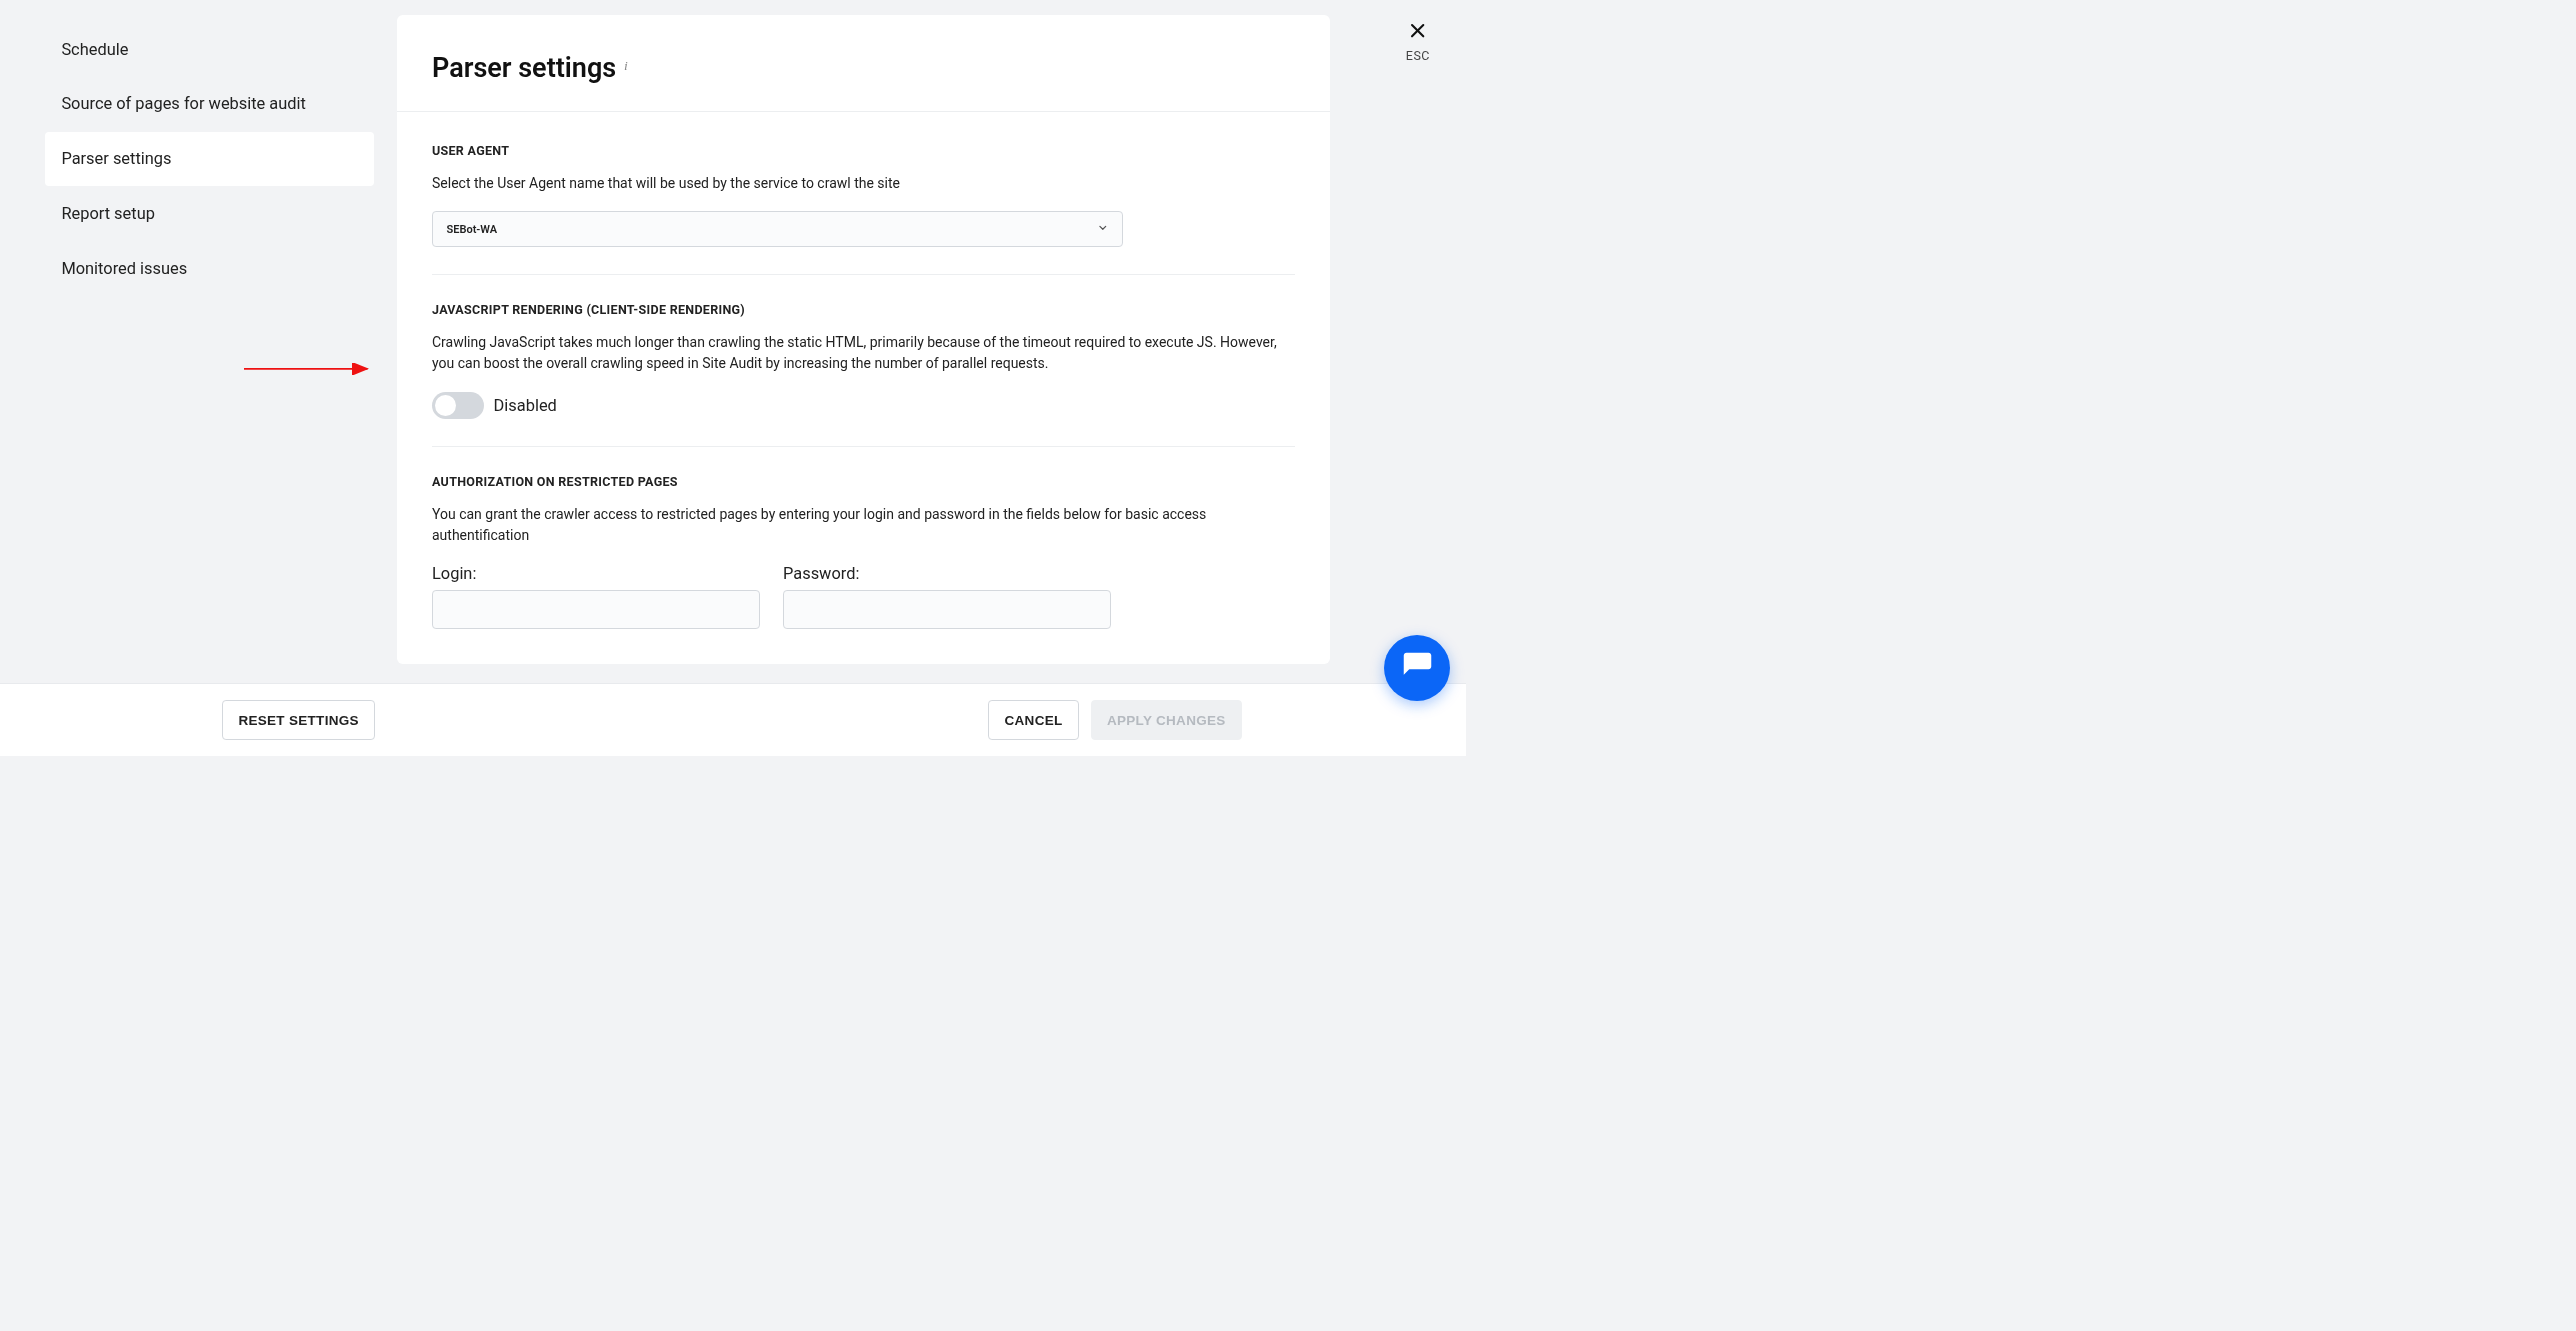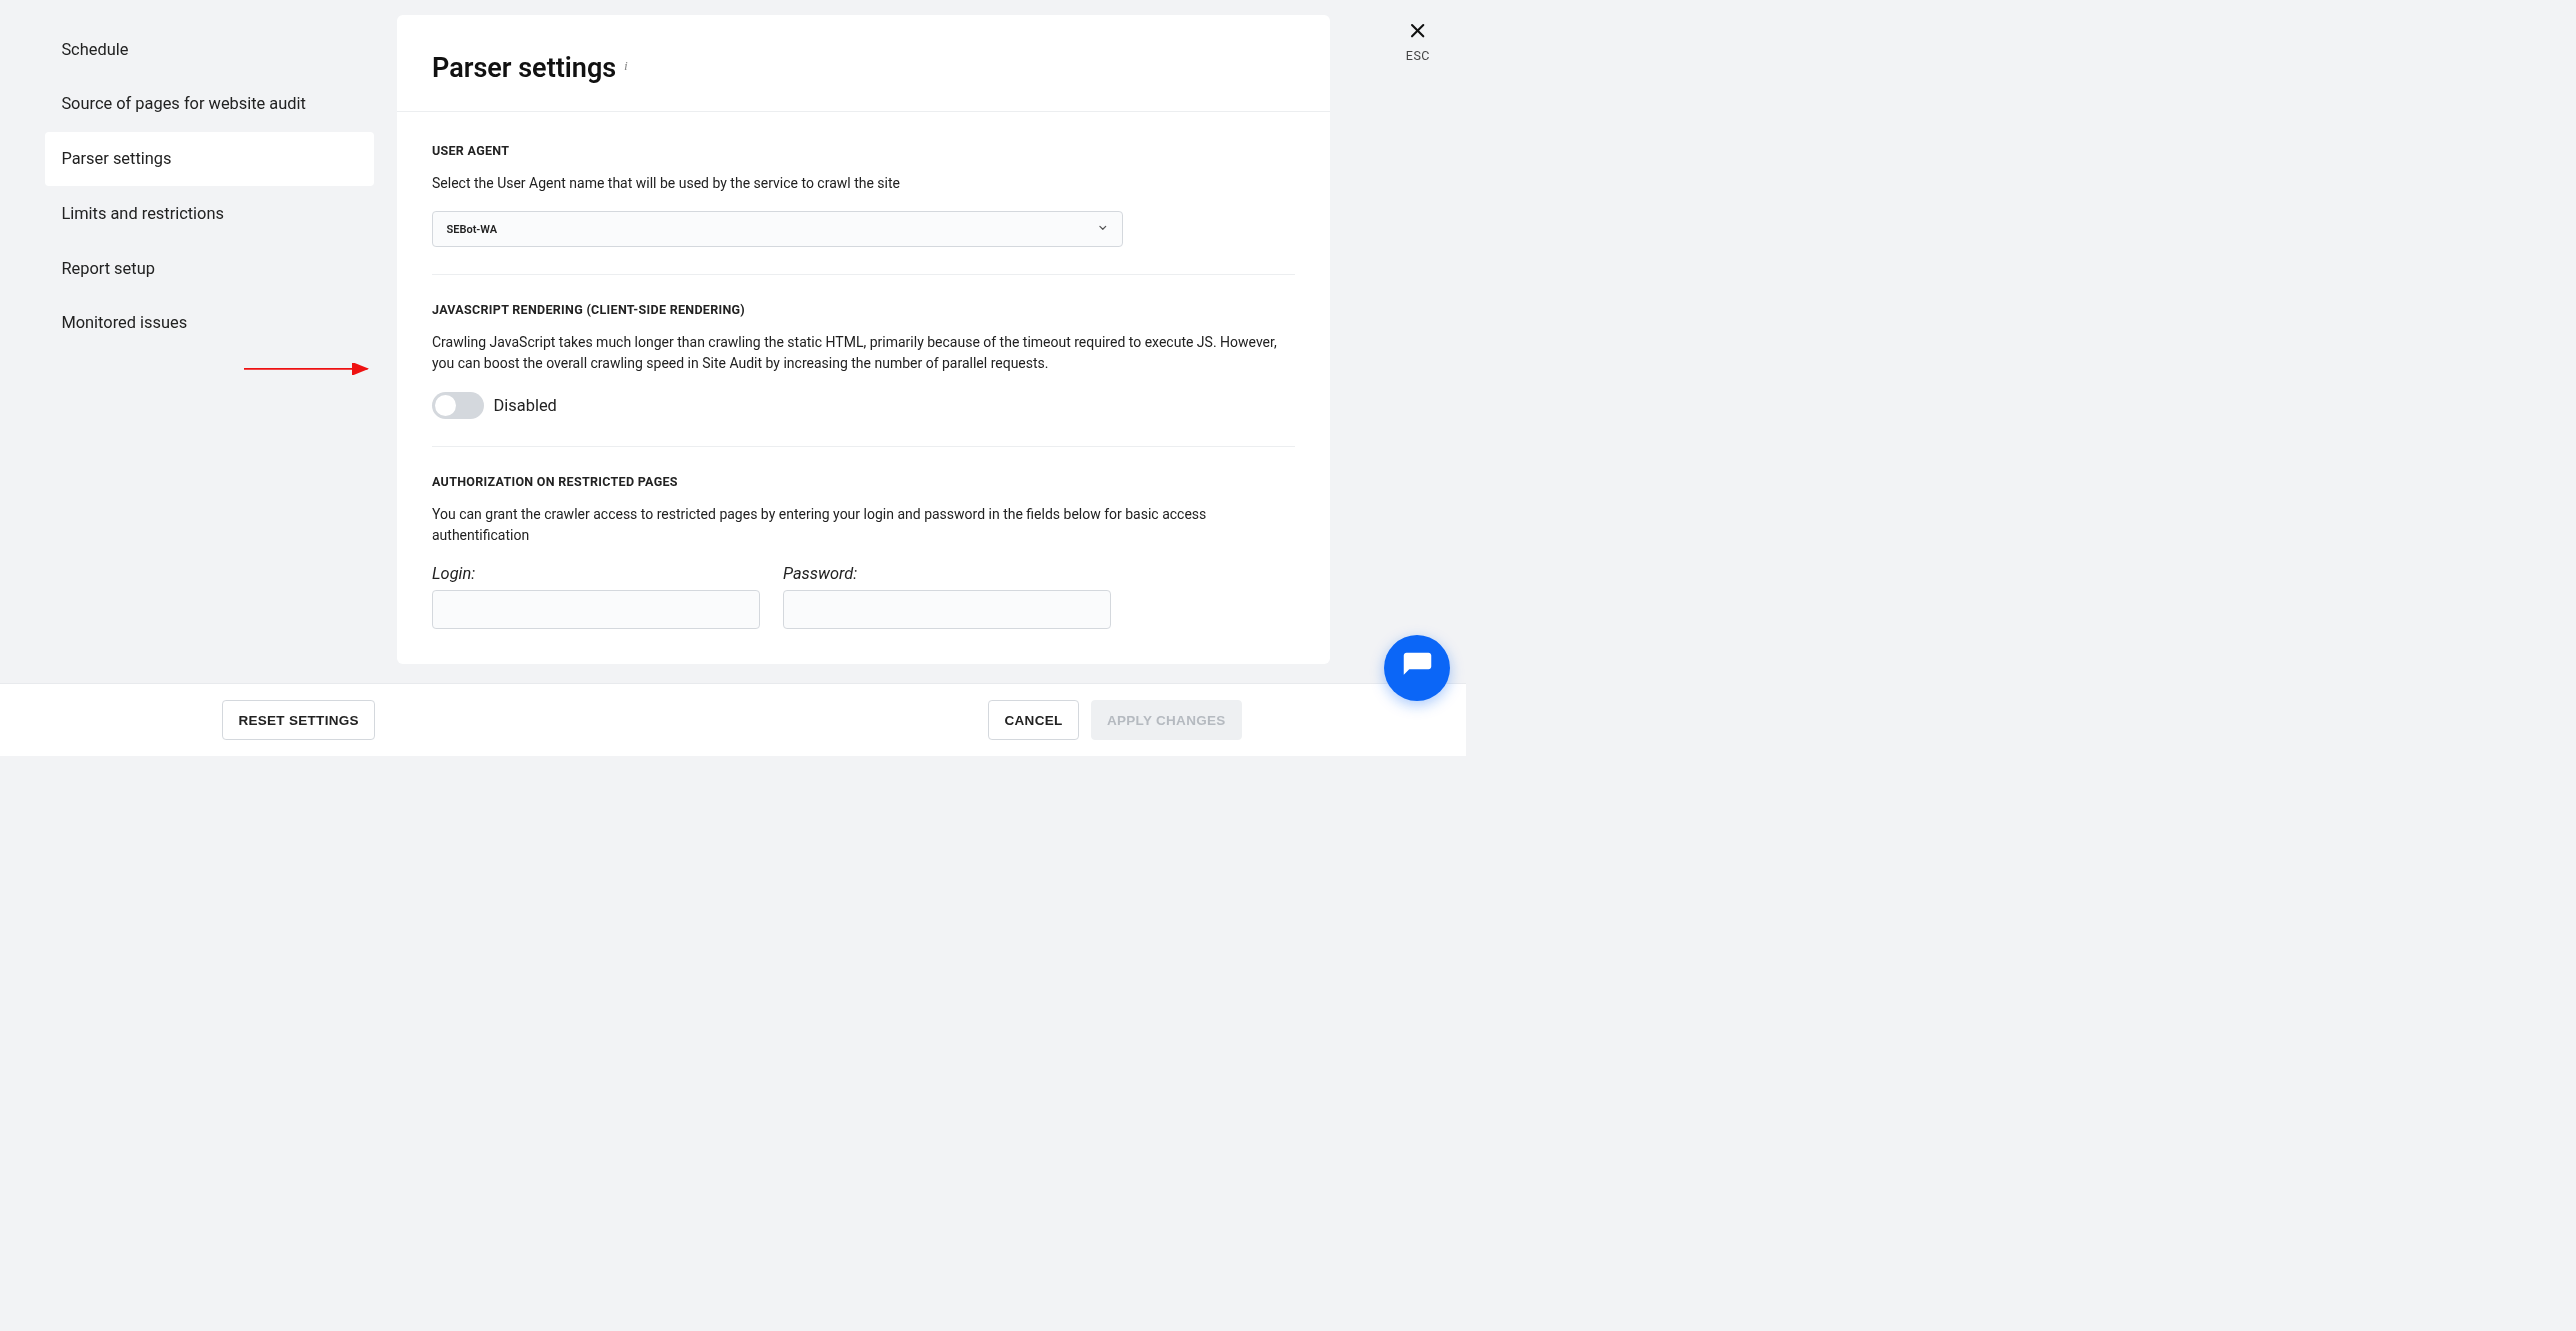--- a/index.html
+++ b/index.html
@@ -144,21 +144,20 @@
     gap: 23px;
   }
   .auth-field {
     display: flex;
     flex-direction: column;
     gap: 7.7px;
   }
   .auth-field-label {
     font-size: 16.4px;
     color: #222;
-    font-style: italic;
   }
   .auth-input {
     width: 328px;
     height: 39px;
     border: 1px solid #d4d8dd;
     border-radius: 3.9px;
     background: #fafbfc;
     padding: 0 11.6px;
     font-size: 15.4px;
   }
@@ -248,21 +247,20 @@
 </style>
 </head>
 <body>
 
 <div class="modal-wrapper">
   <div class="modal-body">
     <div class="sidebar">
       <div class="sidebar-item">Schedule</div>
       <div class="sidebar-item">Source of pages for website audit</div>
       <div class="sidebar-item active">Parser settings</div>
-      <div class="sidebar-item">Limits and restrictions</div>
       <div class="sidebar-item">Report setup</div>
       <div class="sidebar-item">Monitored issues</div>
     </div>
 
     <div class="content-panel">
       <div class="content-header">
         <span class="content-title">Parser settings</span>
         <span class="content-title-info">i</span>
       </div>
 

